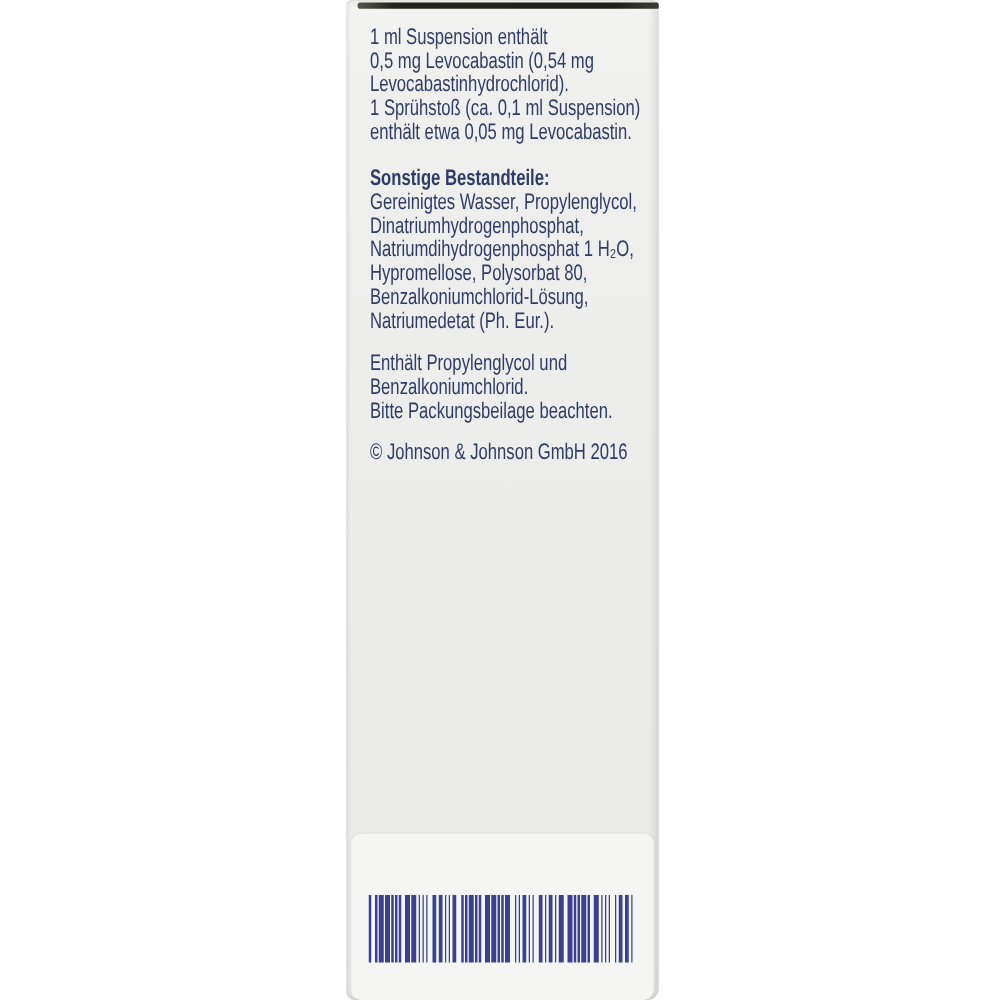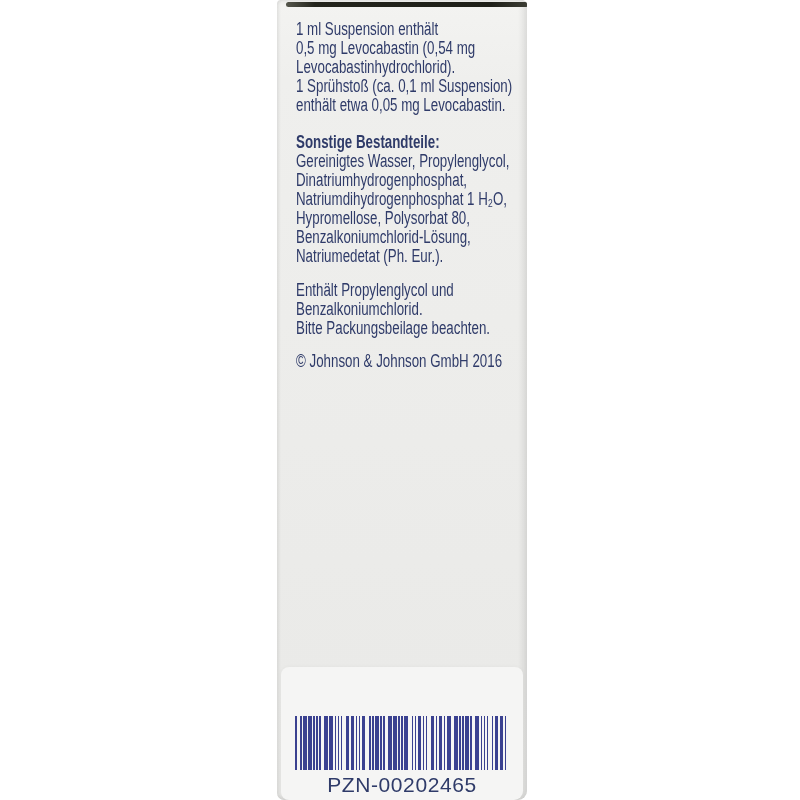--- a/index.html
+++ b/index.html
@@ -187,16 +187,15 @@
           <i style="width:3.6px"></i>
           <span style="width:1.5px"></span>
           <i style="width:1.5px"></i>
           <span style="width:3.6px"></span>
           <i style="width:1.5px"></i>
           <span style="width:3.6px"></span>
           <i style="width:1.5px"></i>
           <span style="width:1.5px"></span>
           <i style="width:1.5px"></i>
         </div>
-      <div class="pzn-text">PZN-00202465</div>
     </div>
   </div>
 </div>
 
 </body></html>

